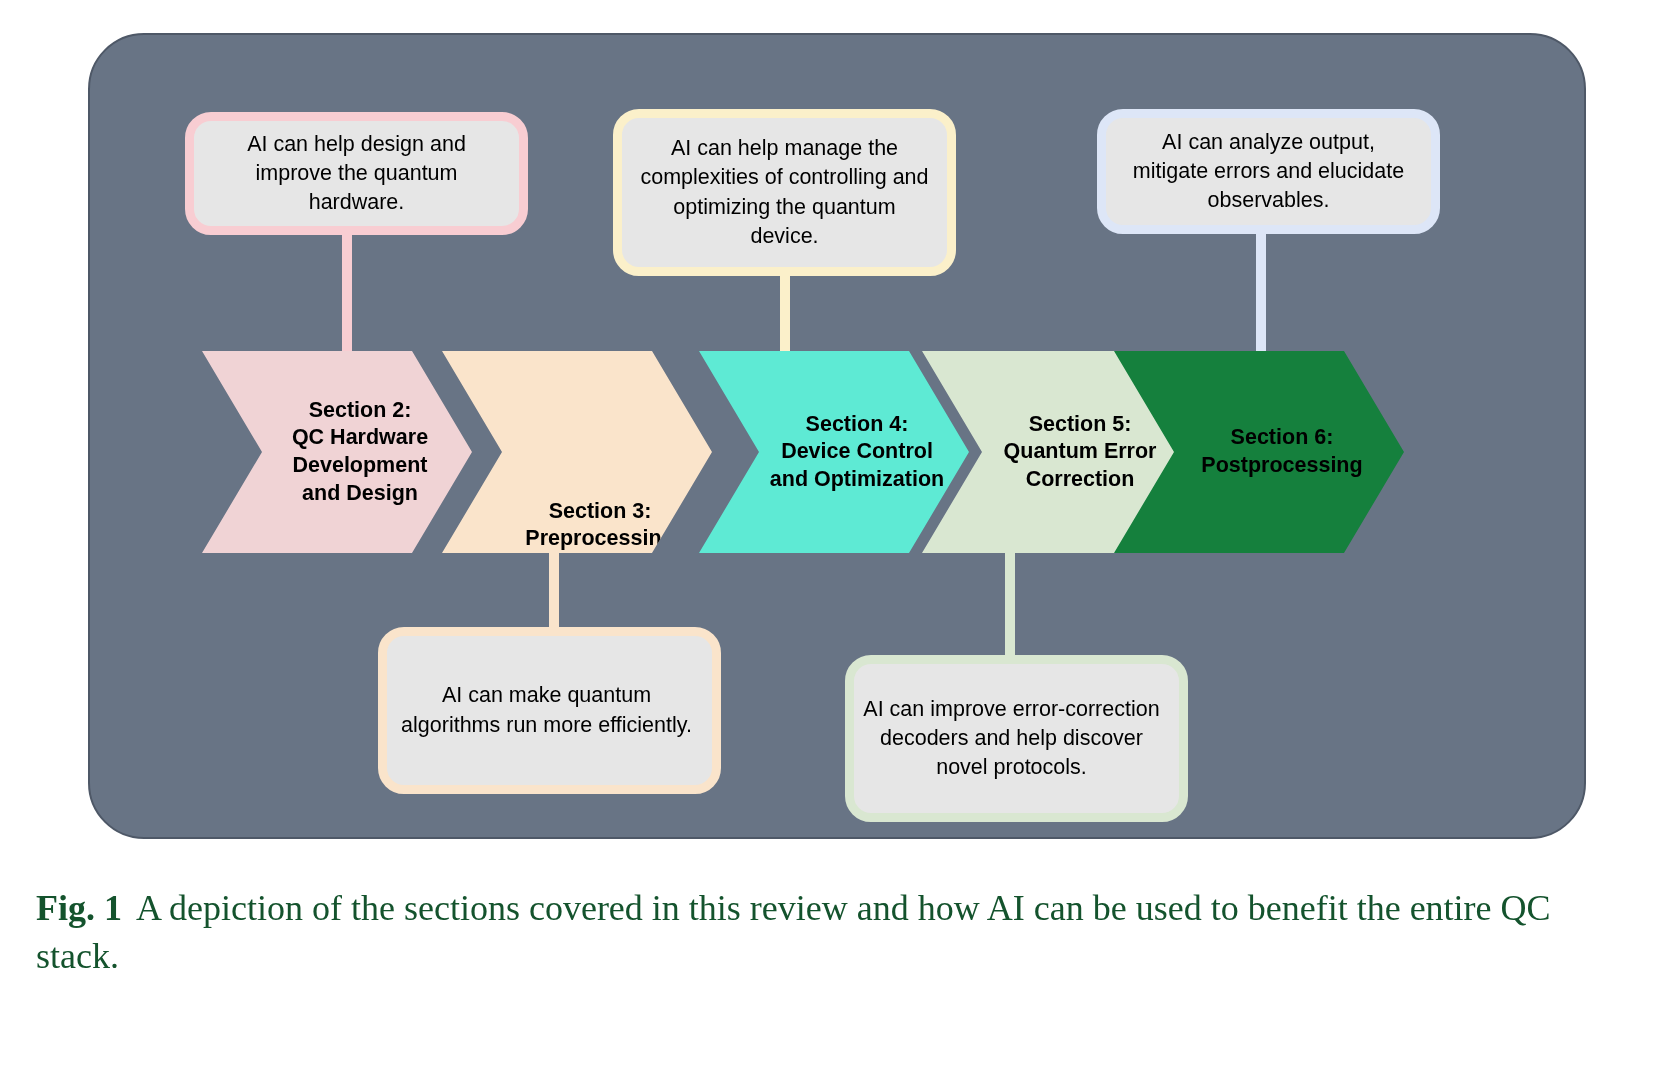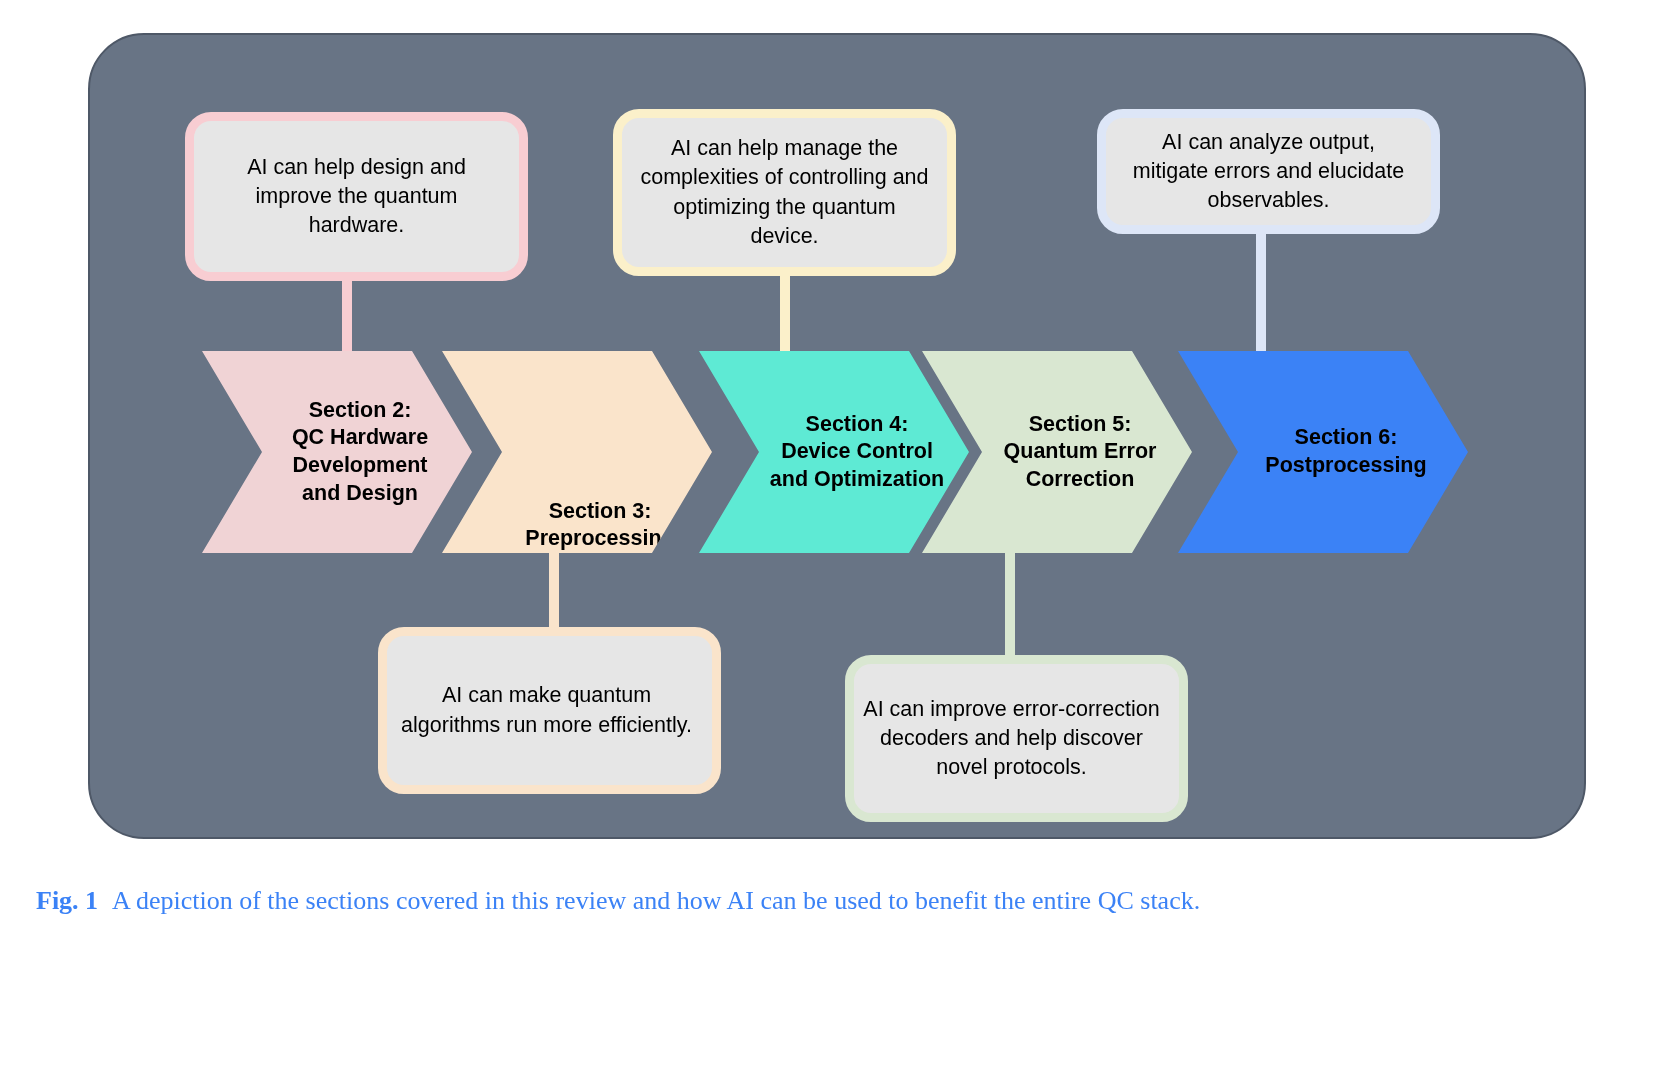--- a/index.html
+++ b/index.html
@@ -87,41 +87,41 @@
     z-index: 2;
   }
 
   
   #caption {
     position: absolute;
     left: 36px;
     top: 884px;
     width: 1600px;
     font-family: "Liberation Serif", serif;
-    font-size: 26px;
+    font-size: 36px;
     line-height: 1.34;
-    color: #3b82f6;
+    color: #14532d;
   }
   #caption-label {
     font-weight: bold;
     margin-right: 14px;
   }
 </style>
 </head>
 <body>
 
 <div id="figure-panel">
 
   <div class="connector" style="left:252px; top:172px; height:150px; background:#f8cdd2;"></div>
   <div class="connector" style="left:690px; top:168px; height:154px; background:#fbf0ca;"></div>
   <div class="connector" style="left:1166px; top:168px; height:154px; background:#dde6f7;"></div>
   <div class="connector" style="left:459px; top:505px; height:120px; background:#fae4cb;"></div>
   <div class="connector" style="left:915px; top:505px; height:120px; background:#d9e7d1;"></div>
 
-  <div class="callout" style="left:95px; top:77px; width:343px; height:169px; border-color:#f8cdd2;">
+  <div class="callout" style="left:95px; top:77px; width:343px; height:123px; border-color:#f8cdd2;">
     <span class="callout-text">AI can help design and improve the quantum hardware.</span>
   </div>
 
   <div class="callout" style="left:523px; top:74px; width:343px; height:167px; border-color:#fbf0ca;">
     <span class="callout-text">AI can help manage the complexities of controlling and optimizing the quantum device.</span>
   </div>
 
   <div class="callout" style="left:1007px; top:74px; width:343px; height:125px; border-color:#dde6f7;">
     <span class="callout-text">AI can analyze output, mitigate errors and elucidate observables.</span>
   </div>
@@ -149,21 +149,21 @@
 and Optimization</span>
     </div>
 
     <div class="chevron" style="left:832px; width:270px; background:#d9e7d1;
                 clip-path: polygon(0 0, 210px 0, 270px 50%, 210px 100%, 0 100%, 60px 50%);">
       <span class="chevron-label" style="margin-right:-46px;">Section 5:
 Quantum Error
 Correction</span>
     </div>
 
-    <div class="chevron" style="left:1088px; width:290px; background:#3b82f6;
+    <div class="chevron" style="left:1024px; width:290px; background:#15803d;
                 clip-path: polygon(0 0, 230px 0, 290px 50%, 230px 100%, 0 100%, 60px 50%);">
       <span class="chevron-label" style="margin-right:-46px;">Section 6:
 Postprocessing</span>
     </div>
 
   </div>
 
   <div class="callout" style="left:288px; top:592px; width:343px; height:167px; border-color:#fae4cb;padding-left:12px;">
     <span class="callout-text">AI can make quantum algorithms run more efficiently.</span>
   </div>

